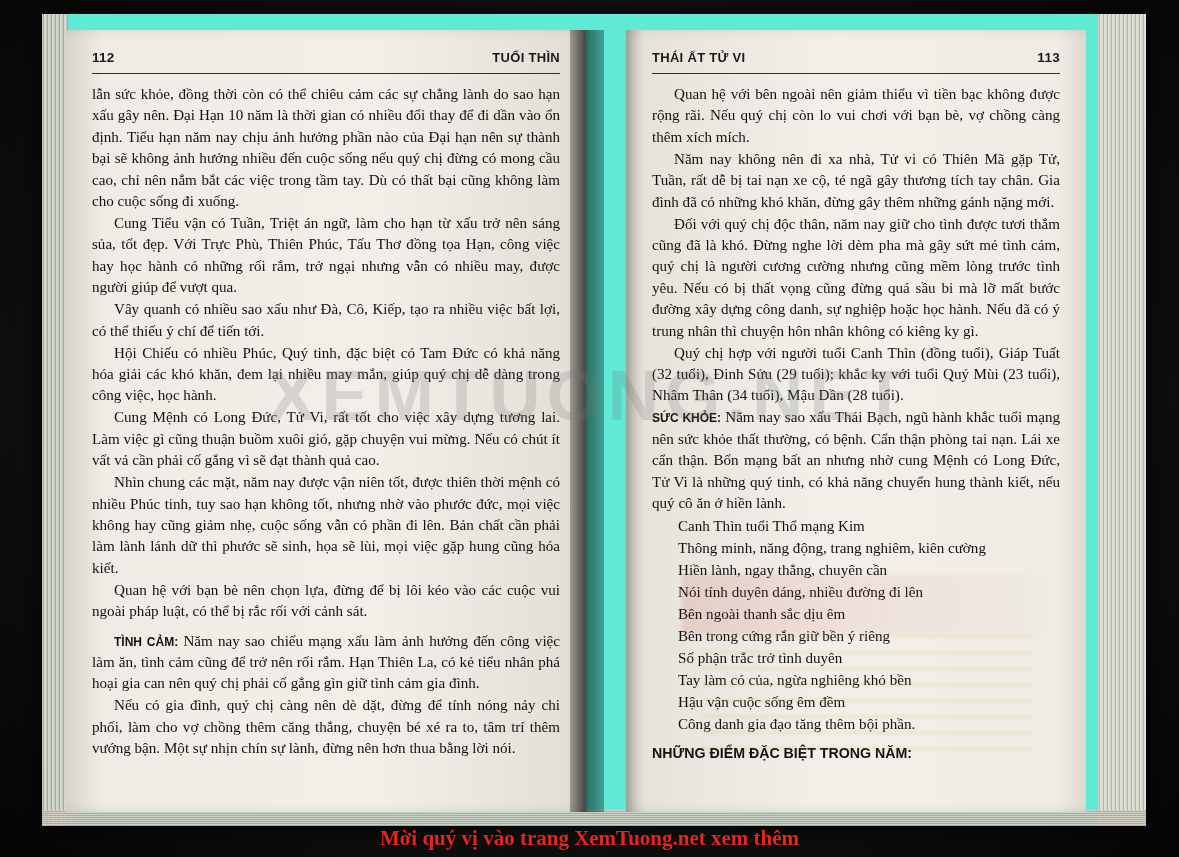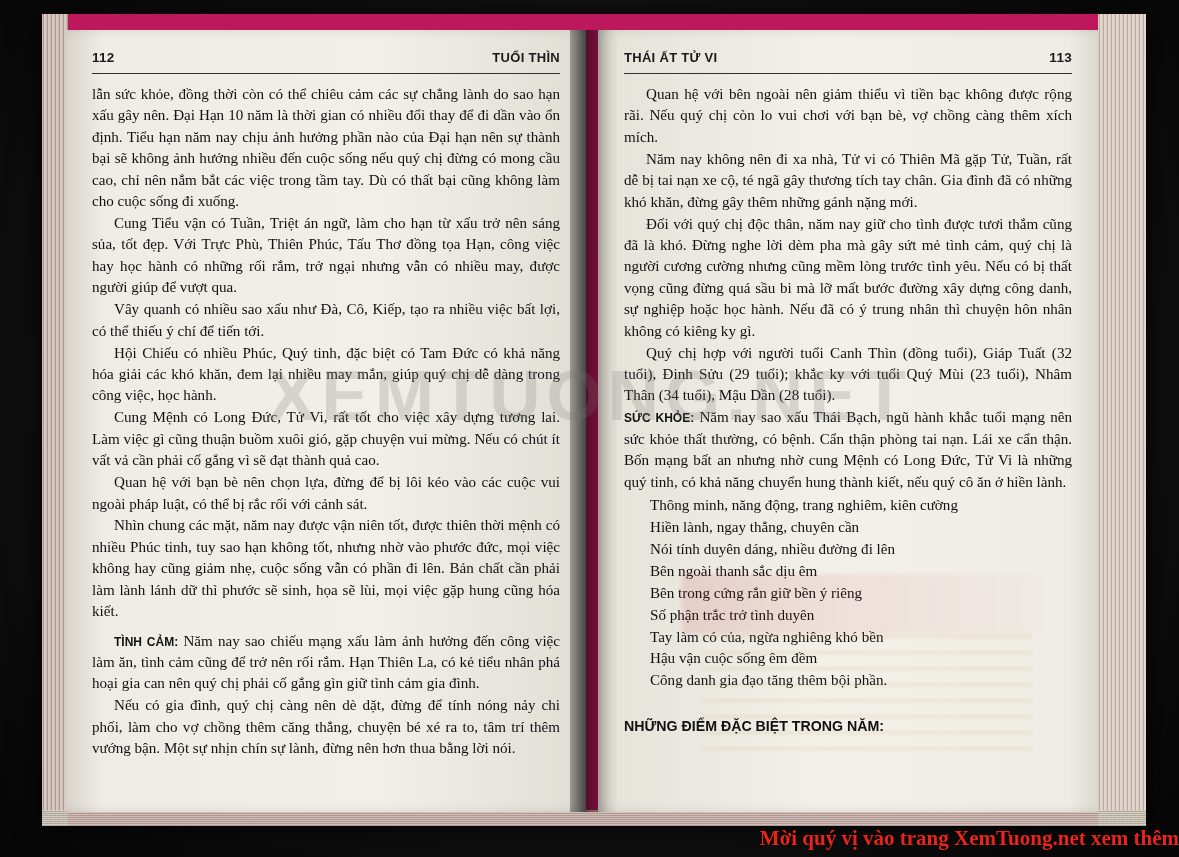--- a/index.html
+++ b/index.html
@@ -25,21 +25,21 @@
     inset: 0;
     background: radial-gradient(ellipse at 50% 45%, #2a2a2a 0%, #111 60%, #050505 100%);
   }
   
   .book {
     position: absolute;
     left: 42px;
     top: 14px;
     width: 1104px;
     height: 812px;
-    background: #be185d;
+    background: #5eead4;
     box-shadow: 0 0 26px rgba(0,0,0,0.9);
   }
   
   .page-edges-right {
     position: absolute;
     right: 0;
     top: 0;
     width: 48px;
     height: 100%;
     background: repeating-linear-gradient(
@@ -81,22 +81,22 @@
     height: 782px;
     background: #ece9e2;
   }
   .leaf.left {
     left: 24px;
     width: 520px;
     background: linear-gradient(to right, #d8d4cb 0%, #efece6 7%, #f2efe9 60%, #e2dfd7 97%, #cfcbc2 100%);
     box-shadow: inset -10px 0 18px -10px rgba(0,0,0,0.45);
   }
   .leaf.right {
-    left: 556px;
-    width: 500px;
+    left: 584px;
+    width: 460px;
     background: linear-gradient(to left, #ddd9d0 0%, #efece6 6%, #f3f0ea 55%, #e6e3db 96%, #cfcbc2 100%);
     box-shadow: inset 10px 0 18px -10px rgba(0,0,0,0.45);
   }
   
   .gutter {
     position: absolute;
     left: 528px;
     top: 16px;
     width: 34px;
     height: 782px;
@@ -149,21 +149,21 @@
     font-size: 12px;
   }
   .verse {
     margin-top: 2px;
   }
   .verse div {
     text-indent: 26px;
     margin-bottom: 0.5px;
   }
   .section-note {
-    margin-top: 24px;
+    margin-top: 8px;
   }
   .section-note .head {
     font-family: "Liberation Sans", sans-serif;
     font-weight: bold;
     font-size: 14.2px;
     display: block;
     text-indent: 0;
   }
   .section-note .sub {
     display: block;
@@ -201,21 +201,21 @@
     left: 660px; top: 620px; width: 330px; height: 120px;
     background: repeating-linear-gradient(to bottom, rgba(200,160,30,0.55) 0 5px, rgba(200,160,30,0) 5px 16px);
     filter: blur(1px);
   }
 
   .caption-bar {
     position: absolute;
     left: 0;
     bottom: 6px;
     width: 100%;
-    text-align: right;
+    text-align: center;
     font-family: "Liberation Serif", serif;
     font-size: 21px;
     font-weight: bold;
     color: #e8241b;
     text-shadow: 0 1px 1px rgba(0,0,0,0.6);
   }
 </style>
 </head>
 <body>
 
@@ -234,22 +234,22 @@
           <span class="title">TUỔI THÌN</span>
         </div>
         <div class="rule"></div>
 
         <div class="body-text">
           <p class="noindent">lẫn sức khỏe, đồng thời còn có thể chiêu cảm các sự chẳng lành do sao hạn xấu gây nên. Đại Hạn 10 năm là thời gian có nhiều đổi thay để đi dần vào ổn định. Tiểu hạn năm nay chịu ảnh hưởng phần nào của Đại hạn nên sự thành bại sẽ không ảnh hưởng nhiều đến cuộc sống nếu quý chị đừng có mong cầu cao, chỉ nên nắm bắt các việc trong tầm tay. Dù có thất bại cũng không làm cho cuộc sống đi xuống.</p>
           <p>Cung Tiểu vận có Tuần, Triệt án ngữ, làm cho hạn từ xấu trở nên sáng sủa, tốt đẹp. Với Trực Phù, Thiên Phúc, Tấu Thơ đồng tọa Hạn, công việc hay học hành có những rối rắm, trở ngại nhưng vẫn có nhiều may, được người giúp để vượt qua.</p>
           <p>Vây quanh có nhiều sao xấu như Đà, Cô, Kiếp, tạo ra nhiều việc bất lợi, có thể thiếu ý chí để tiến tới.</p>
           <p>Hội Chiếu có nhiều Phúc, Quý tinh, đặc biệt có Tam Đức có khả năng hóa giải các khó khăn, đem lại nhiều may mắn, giúp quý chị dễ dàng trong công việc, học hành.</p>
           <p>Cung Mệnh có Long Đức, Tử Vi, rất tốt cho việc xây dựng tương lai. Làm việc gì cũng thuận buồm xuôi gió, gặp chuyện vui mừng. Nếu có chút ít vất vả cần phải cố gắng vì sẽ đạt thành quả cao.</p>
+          <p>Nhìn chung các mặt, năm nay được vận niên tốt, được thiên thời mệnh có nhiều Phúc tinh, tuy sao hạn không tốt, nhưng nhờ vào phước đức, mọi việc không hay cũng giảm nhẹ, cuộc sống vẫn có phần đi lên. Bản chất cần phải làm lành lánh dữ thì phước sẽ sinh, họa sẽ lùi, mọi việc gặp hung cũng hóa kiết.</p>
           <p>Quan hệ với bạn bè nên chọn lựa, đừng để bị lôi kéo vào các cuộc vui ngoài pháp luật, có thể bị rắc rối với cảnh sát.</p>
-          <p>Nhìn chung các mặt, năm nay được vận niên tốt, được thiên thời mệnh có nhiều Phúc tinh, tuy sao hạn không tốt, nhưng nhờ vào phước đức, mọi việc không hay cũng giảm nhẹ, cuộc sống vẫn có phần đi lên. Bản chất cần phải làm lành lánh dữ thì phước sẽ sinh, họa sẽ lùi, mọi việc gặp hung cũng hóa kiết.</p>
 
           <p style="margin-top:8px"><span class="lead">TÌNH CẢM:</span><span> Năm nay sao chiếu mạng xấu làm ảnh hưởng đến công việc làm ăn, tình cảm cũng để trở nên rối rắm. Hạn Thiên La, có kẻ tiểu nhân phá hoại gia can nên quý chị phải cố gắng gìn giữ tình cảm gia đình.</span></p>
           <p>Nếu có gia đình, quý chị càng nên dè dặt, đừng để tính nóng nảy chi phối, làm cho vợ chồng thêm căng thẳng, chuyện bé xé ra to, tâm trí thêm vướng bận. Một sự nhịn chín sự lành, đừng nên hơn thua bằng lời nói.</p>
         </div>
       </div>
     </div>
 
     <div class="gutter"></div>
 
     <div class="leaf right">
@@ -262,20 +262,21 @@
 
         <div class="body-text">
           <p>Quan hệ với bên ngoài nên giảm thiểu vì tiền bạc không được rộng rãi. Nếu quý chị  còn lo vui chơi với bạn bè, vợ chồng càng thêm xích mích.</p>
           <p>Năm nay không nên đi xa nhà, Tử vi có Thiên Mã gặp Tử, Tuần, rất dễ bị tai nạn xe cộ, té ngã gây thương tích tay chân. Gia đình đã có những khó khăn, đừng gây thêm những gánh nặng mới.</p>
           <p>Đối với quý chị độc thân, năm nay giữ cho tình được tươi thắm cũng đã là khó. Đừng nghe lời dèm pha mà gây sứt mẻ tình cảm, quý chị là người cương cường nhưng cũng mềm lòng trước tình yêu. Nếu có bị thất vọng cũng đừng quá sầu bi mà lỡ mất bước đường xây dựng công danh, sự nghiệp hoặc học hành. Nếu đã có ý trung nhân thì chuyện hôn nhân không có kiêng ky gì.</p>
           <p>Quý chị hợp với người tuổi Canh Thìn (đồng tuổi), Giáp Tuất (32 tuổi), Đinh Sửu (29 tuổi); khắc ky với tuổi Quý Mùi (23 tuổi), Nhâm Thân (34 tuổi), Mậu Dần (28 tuổi).</p>
 
           <p class="noindent"><span class="lead">SỨC KHỎE:</span><span> Năm nay sao xấu Thái Bạch, ngũ hành khắc tuổi mạng nên sức khỏe thất thường, có bệnh. Cẩn thận phòng tai nạn. Lái xe cẩn thận. Bốn mạng bất an nhưng nhờ cung Mệnh có Long Đức, Tử Vi là những quý tinh, có khả năng chuyển hung thành kiết, nếu quý cô ăn ở hiền lành.</span></p>
 
           <div class="verse">
+            <div>Canh Thìn tuổi Thổ mạng Kim</div>
             <div>Thông minh, năng động, trang nghiêm, kiên cường</div>
             <div>Hiền lành, ngay thẳng, chuyên cần</div>
             <div>Nói tính duyên dáng, nhiều đường đi lên</div>
             <div>Bên ngoài thanh sắc dịu êm</div>
             <div>Bên trong cứng rắn giữ bền ý riêng</div>
             <div>Số phận trắc trở tình duyên</div>
             <div>Tay làm có của, ngừa nghiêng khó bền</div>
             <div>Hậu vận cuộc sống êm đềm</div>
             <div>Công danh gia đạo tăng thêm bội phần.</div>
           </div>

